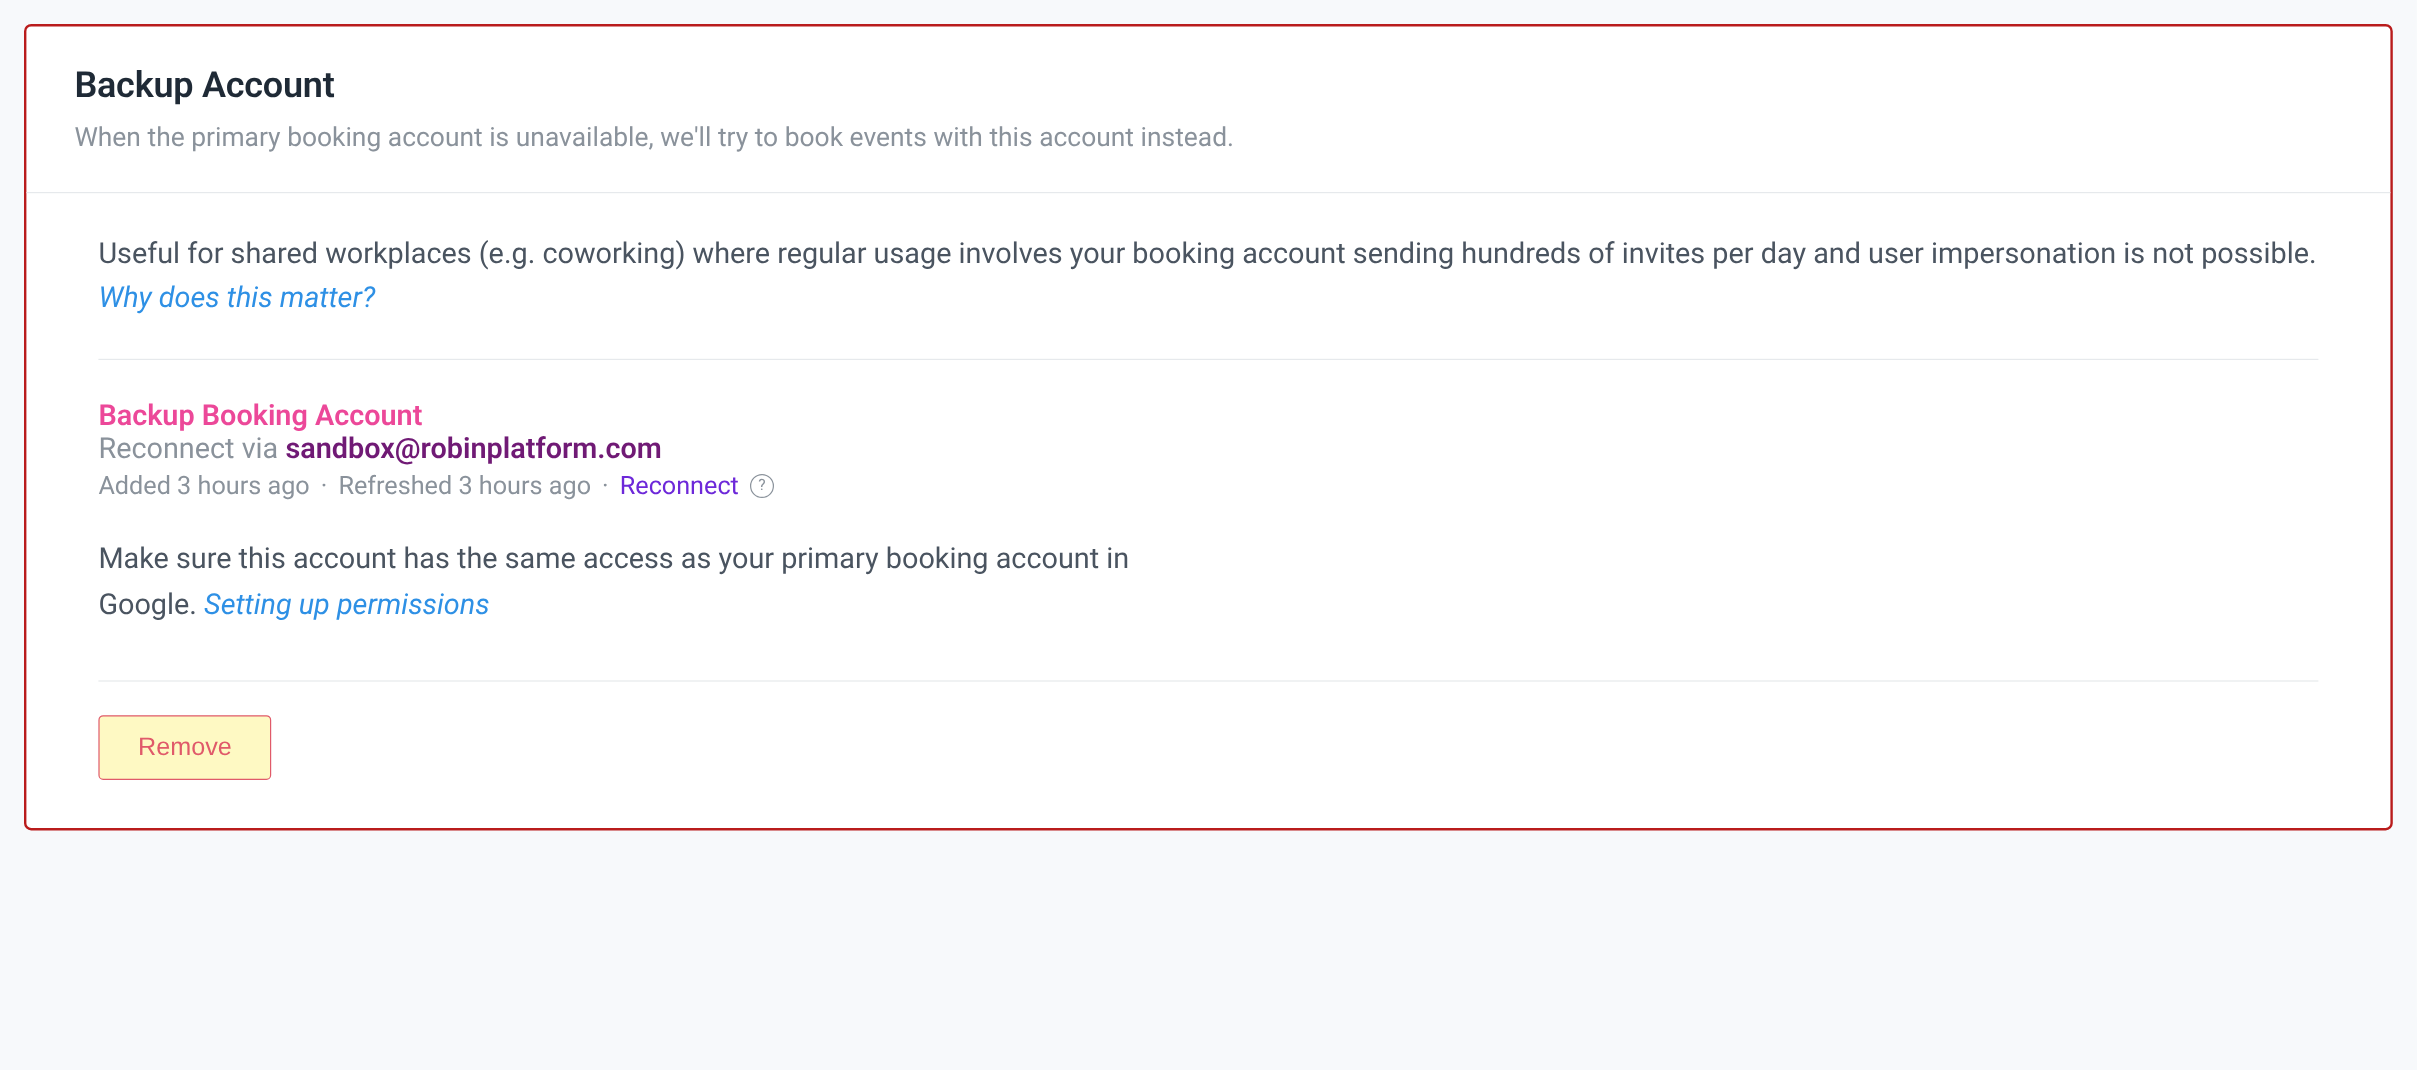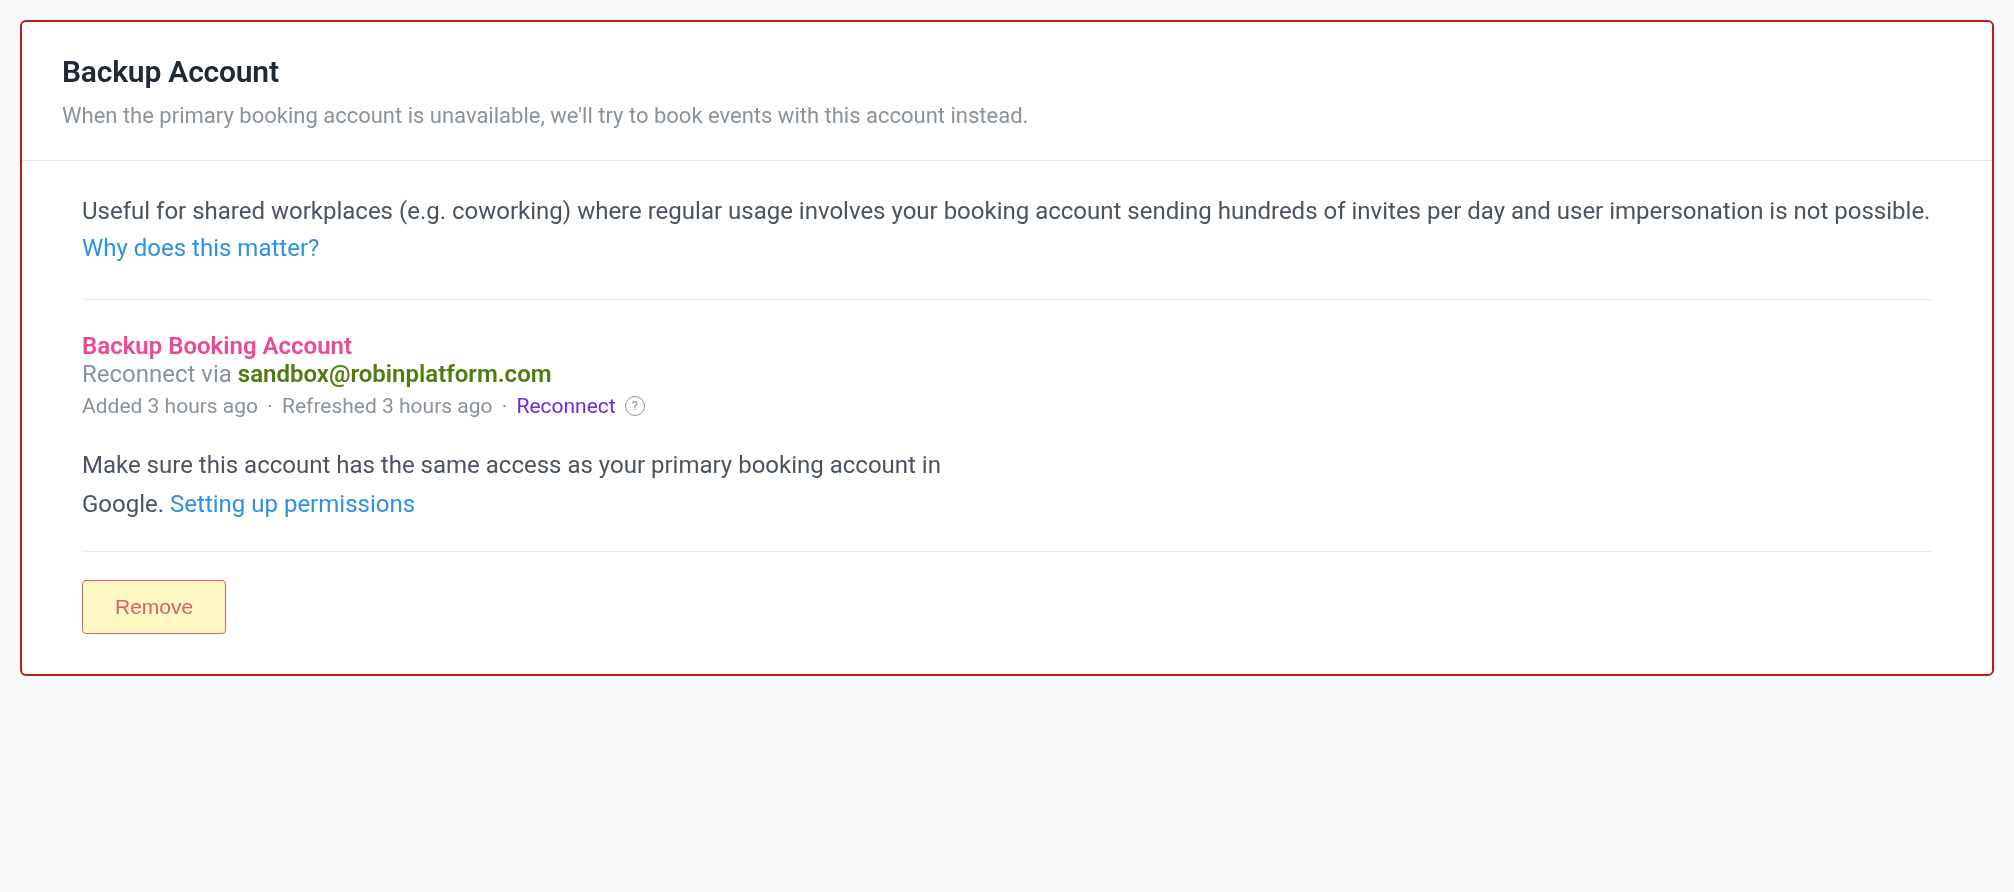--- a/index.html
+++ b/index.html
@@ -42,20 +42,21 @@
     .description {
       font-size: 24px;
       color: #4a5460;
       line-height: 1.55;
       margin-bottom: 32px;
     }
     .link {
       color: #2e90e5;
       text-decoration: none;
       cursor: pointer;
+      font-style: italic;
     }
     .divider {
       border: none;
       border-top: 1px solid #e6e9ec;
       margin: 0;
     }
     .section {
       padding-top: 32px;
       padding-bottom: 8px;
     }
@@ -65,21 +66,21 @@
       color: #ec4899;
       margin-bottom: 0;
     }
     .connected-line {
       font-size: 24px;
       color: #8a929b;
       margin-bottom: 6px;
     }
     .connected-email {
       font-weight: 600;
-      color: #4d7c0f;
+      color: #701a75;
     }
     .meta-line {
       font-size: 21px;
       color: #8a929b;
       margin-bottom: 28px;
     }
     .meta-line .sep {
       margin: 0 4px;
       color: #8a929b;
     }
@@ -102,21 +103,21 @@
       margin-left: 4px;
       cursor: pointer;
       line-height: 1;
       position: relative;
       top: -2px;
     }
     .helper-text {
       font-size: 24px;
       color: #4a5460;
       line-height: 1.6;
-      margin-bottom: 20px;
+      margin-bottom: 36px;
       max-width: 900px;
     }
     .remove-btn {
       display: inline-block;
       padding: 14px 32px;
       border: 1px solid #e05a6a;
       border-radius: 4px;
       background: #fef9c3;
       color: #e05a6a;
       font-size: 21px;

